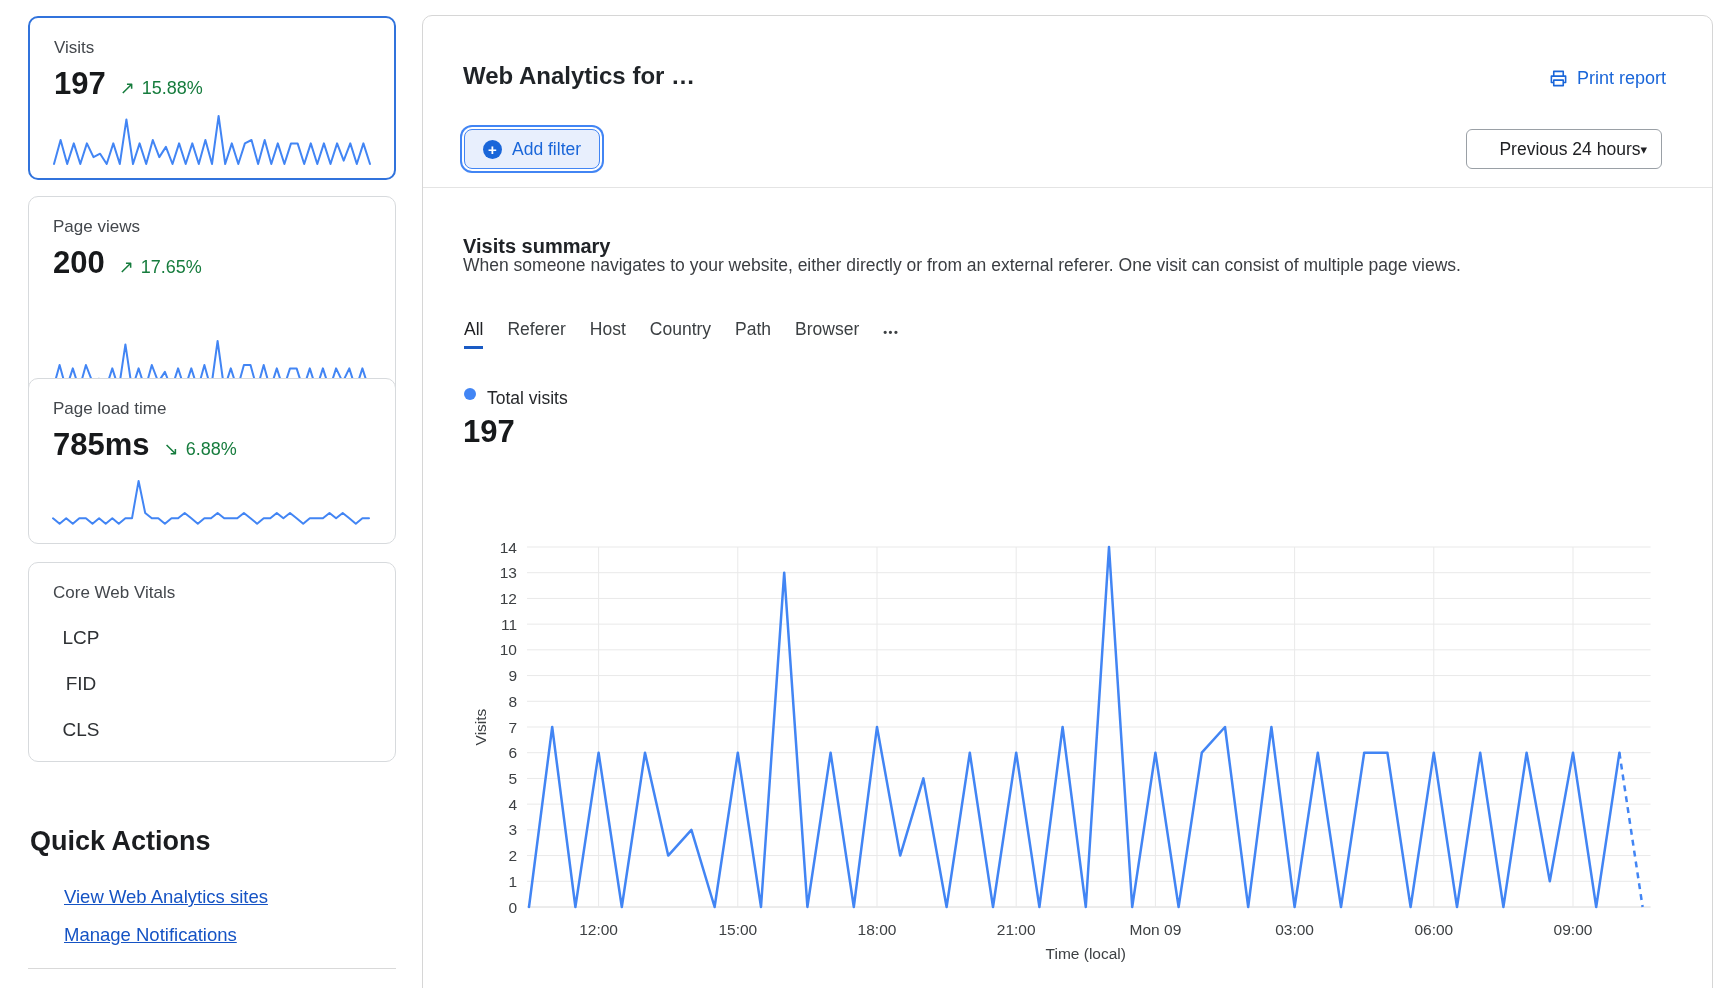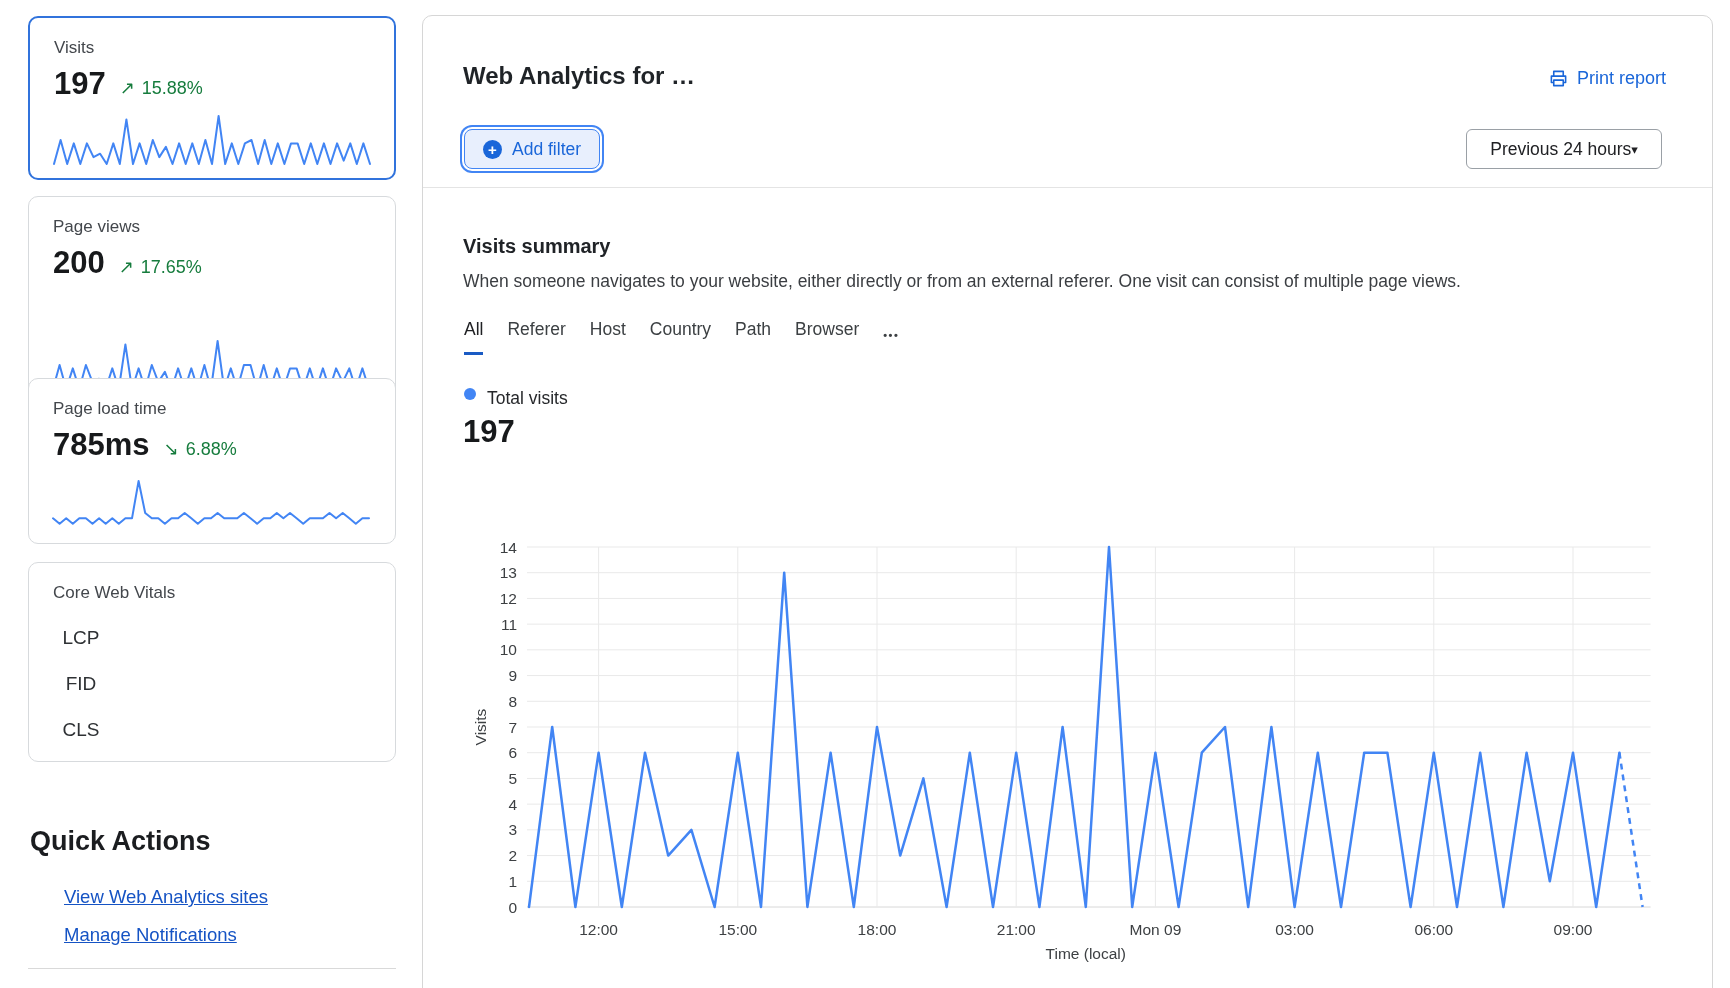--- a/index.html
+++ b/index.html
@@ -41,28 +41,28 @@
   #panel-title{position:absolute;left:40px;top:46px;font-size:24px;font-weight:bold;color:#1f2327;}
   #print-report{position:absolute;right:46px;top:52px;display:flex;align-items:center;gap:9px;
                 color:var(--link);font-size:18px;cursor:pointer;}
   #add-filter{position:absolute;left:41px;top:113px;height:40px;display:inline-flex;align-items:center;
               gap:10px;padding:0 18px;background:var(--afbg);border:1.5px solid var(--chart);
               border-radius:8px;color:var(--link);font-size:17.5px;cursor:pointer;
               box-shadow:0 0 0 2px #fff,0 0 0 4px var(--chart);box-sizing:border-box;}
   .plus{width:19px;height:19px;border-radius:50%;background:var(--link);color:#fff;
         display:inline-flex;align-items:center;justify-content:center;font-size:15px;font-weight:bold;}
   #time-range{position:absolute;right:50px;top:113px;width:196px;height:40px;border:1px solid #9aa0a6;
-              border-radius:6px;display:flex;align-items:center;justify-content:center;
+              border-radius:6px;display:flex;align-items:center;justify-content:flex-end;
               padding:0 14px;font-size:17.5px;color:#202124;box-sizing:border-box;cursor:pointer;background:#fff;}
   .caret{font-size:13px;color:#202124;}
   #panel-divider{position:absolute;left:0;right:0;top:171px;height:1px;background:#e4e4e4;}
   #section-title{position:absolute;left:40px;top:219px;font-size:20px;font-weight:bold;color:#202327;}
-  #section-desc{position:absolute;left:40px;top:255px;font-size:17.5px;color:#3b3e42;white-space:nowrap;}
+  #section-desc{position:absolute;left:40px;top:239px;font-size:17.5px;color:#3b3e42;white-space:nowrap;}
   #tabs{position:absolute;left:41px;top:303px;display:flex;gap:24px;font-size:17.5px;color:#3c4043;}
-  .tab{padding-bottom:12px;cursor:pointer;}
+  .tab{padding-bottom:6px;cursor:pointer;}
   .tab.active{color:#202124;border-bottom:3px solid var(--tabu);}
   .tab.more{font-size:11px;letter-spacing:1.5px;font-weight:bold;align-self:center;padding-bottom:4px;}
   #legend{position:absolute;left:41px;top:372px;display:flex;align-items:flex-start;gap:11px;
           font-size:17.5px;color:#26282b;cursor:pointer;}
   .dot{width:12px;height:12px;border-radius:50%;background:var(--chart);}
   #total-visits{position:absolute;left:40px;top:398px;font-size:31px;font-weight:bold;color:#17191b;}
   #main-chart{position:absolute;left:8px;top:515px;}
 </style>
 </head>
 <body style="--link: #1a66d9; --deep: #1553c4; --chart: #4285f4; --green: #167c3d; --vgreen: #2fa84f; --sel: #3173dc; --border: #d7dadd; --tabu: #1a5bc4; --afbg: #e8effd;">

